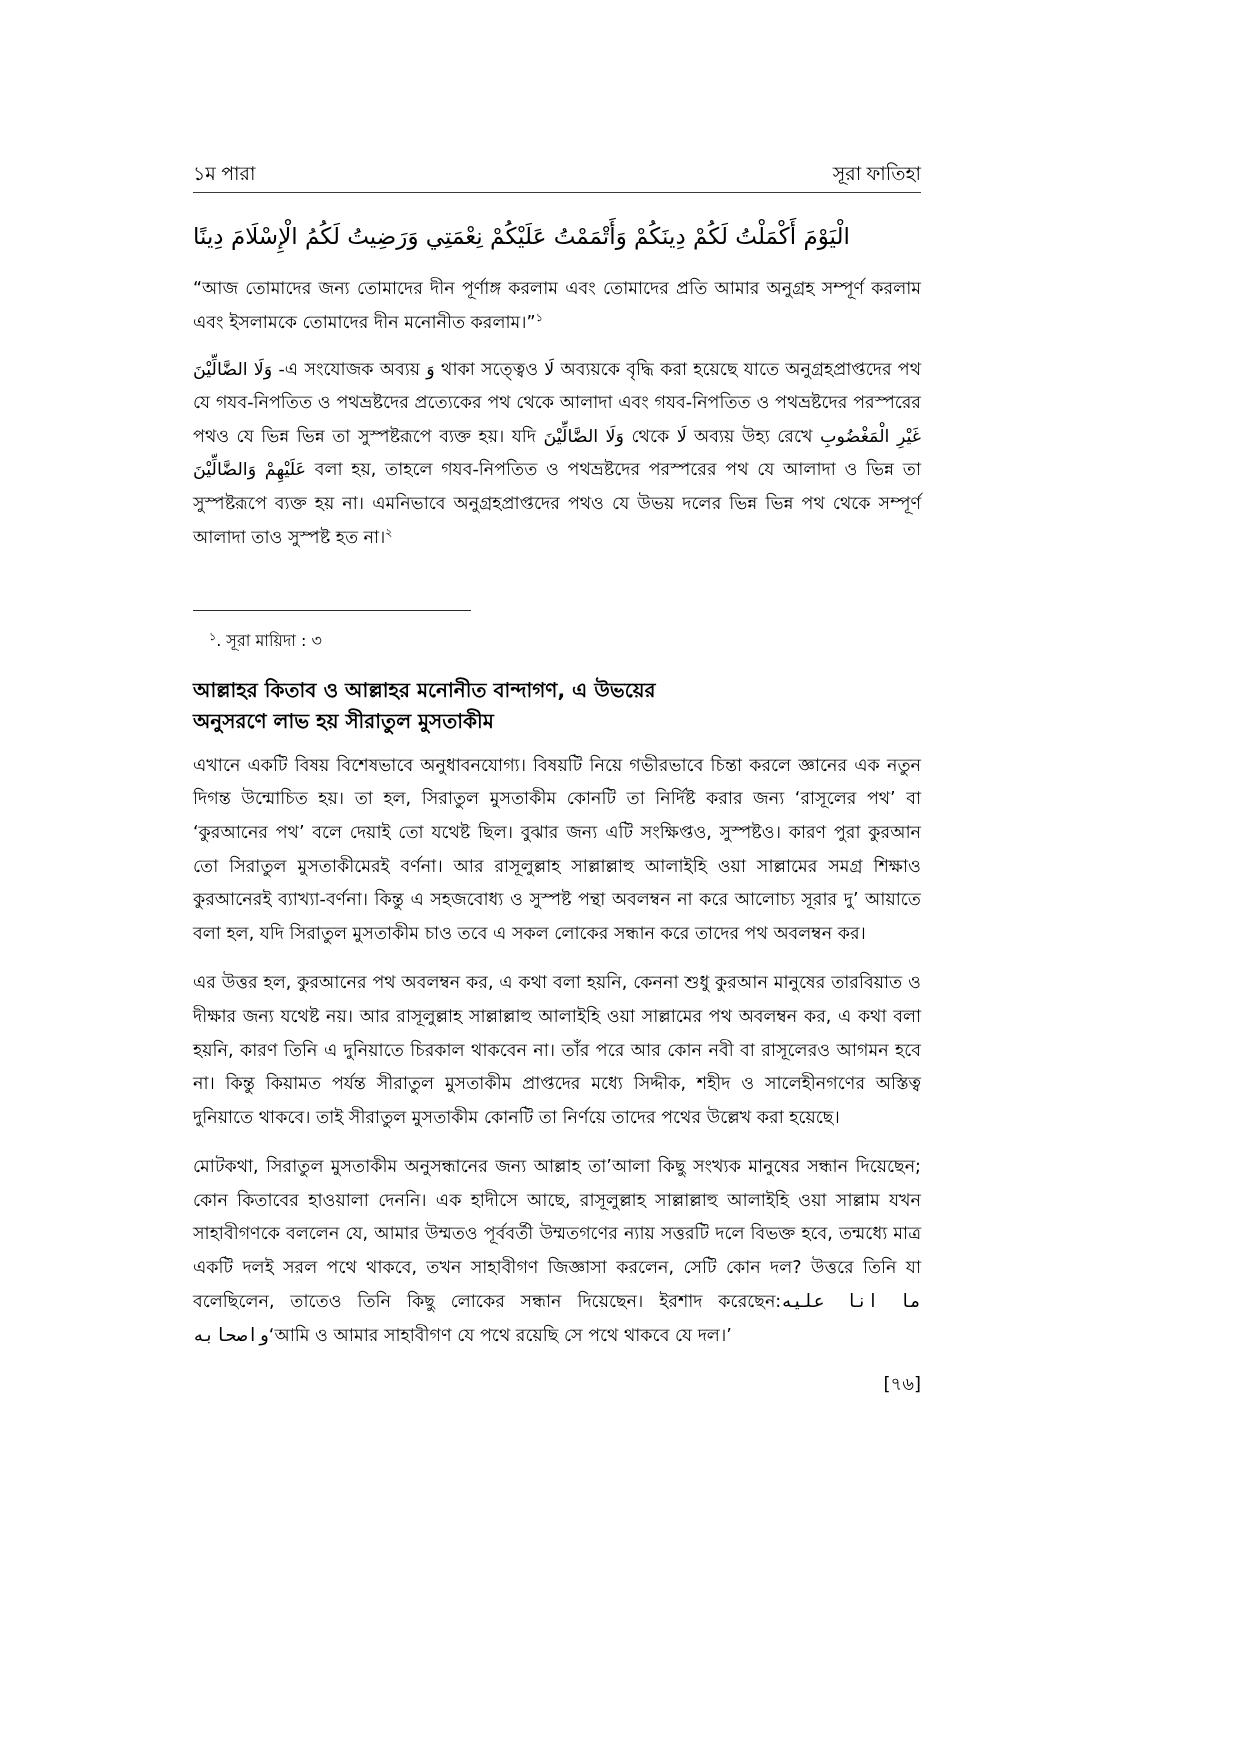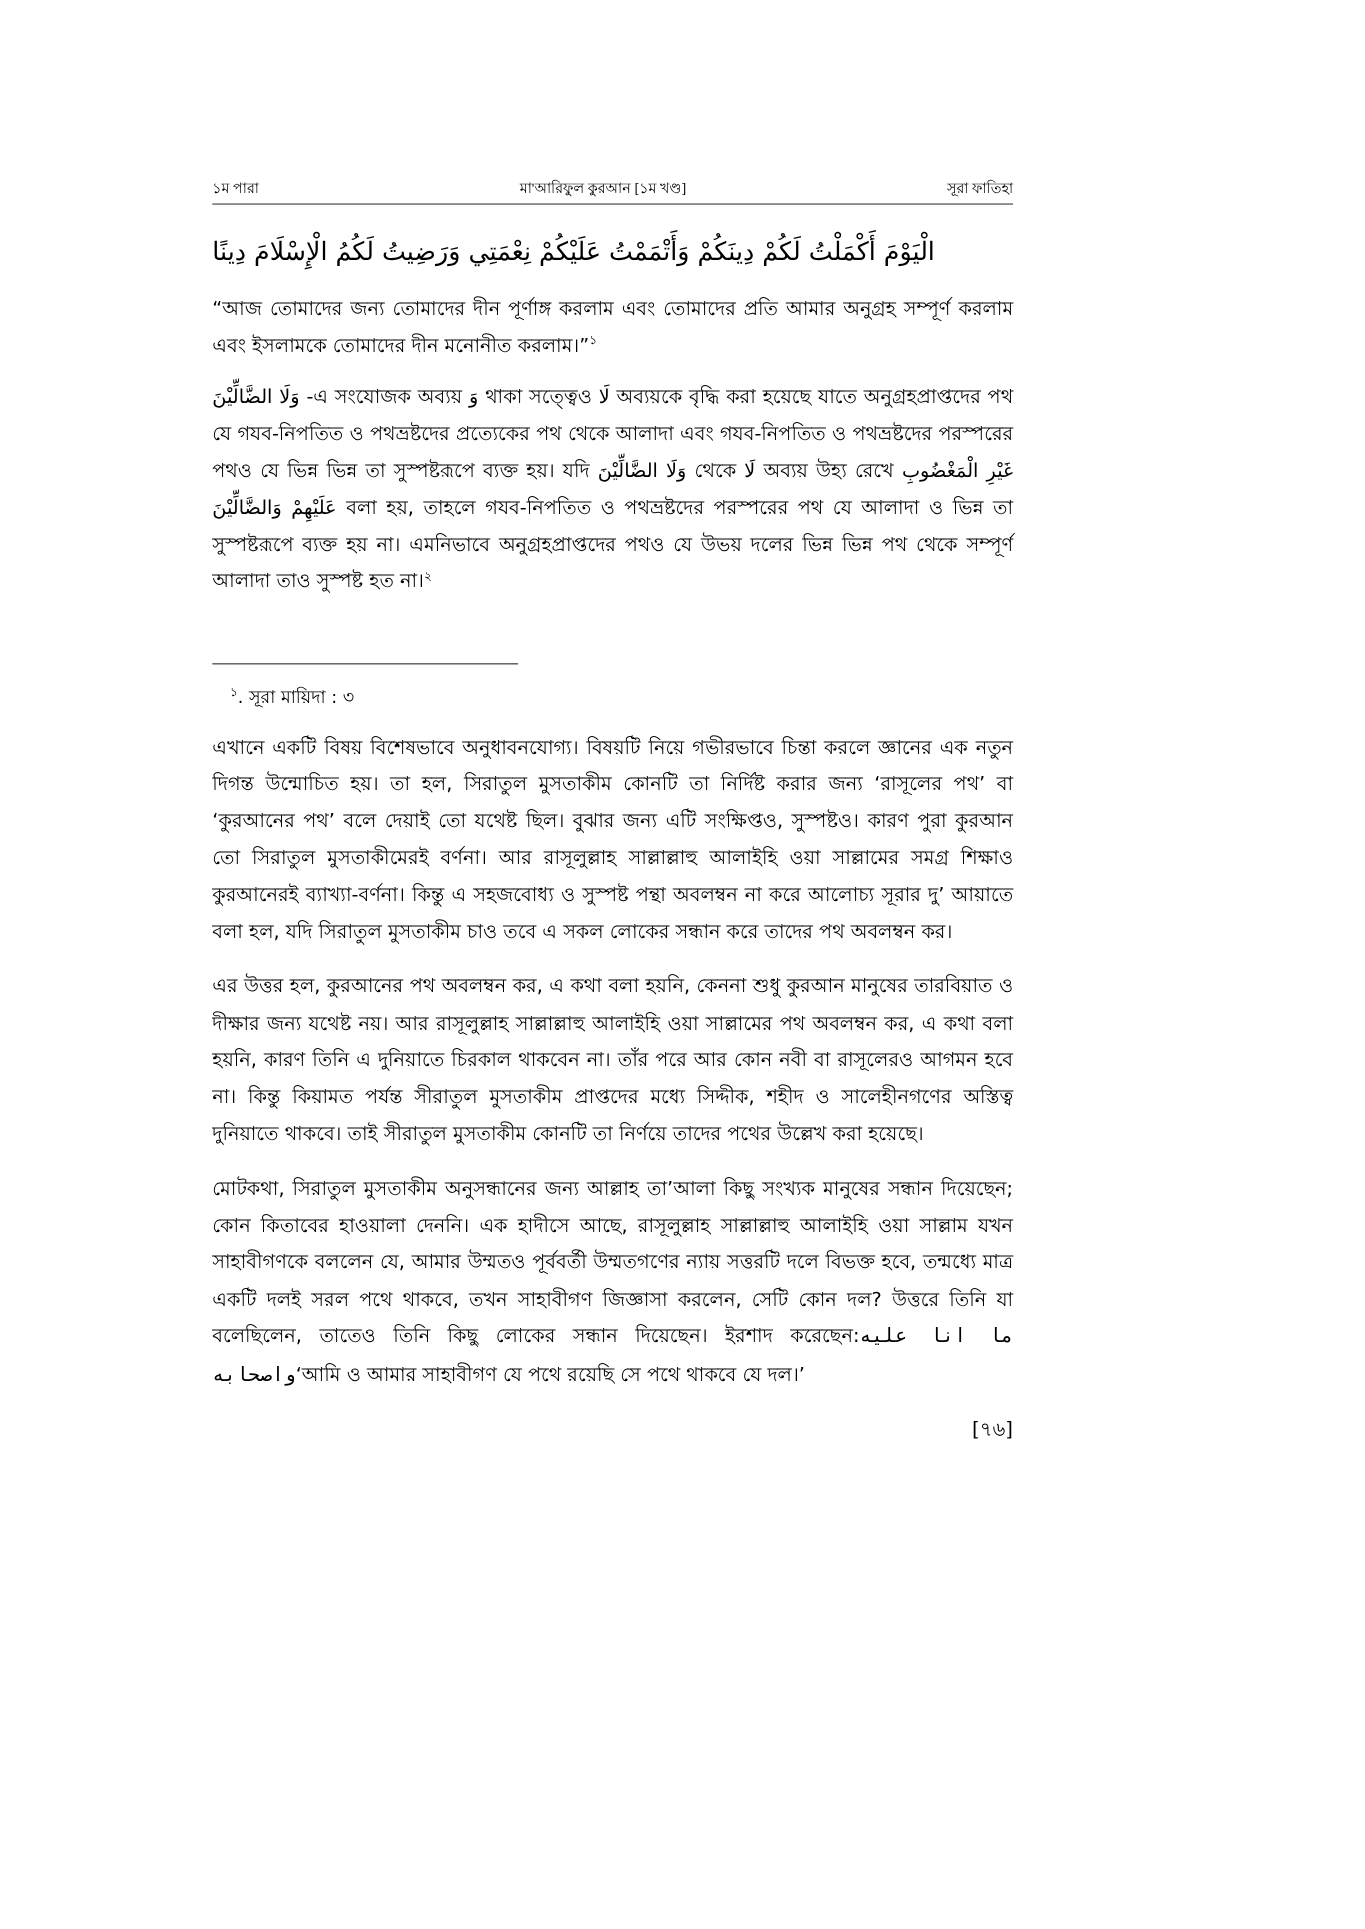--- a/index.html
+++ b/index.html
@@ -27,23 +27,23 @@
     left: 193px;
     top: 163px;
     width: 728px;
   }
 
   
   .runhead {
     display: flex;
     justify-content: space-between;
     align-items: flex-start;
-    font-size: 13px;
+    font-size: 19px;
     line-height: 1.2;
-    font-family: Liberation Serif, serif;
+    font-family: Liberation Sans, sans-serif;
     padding-bottom: 6px;
   }
   .runhead .rh-left  { flex: 0 0 auto; text-align: left; }
   .runhead .rh-mid   { flex: 1 1 auto; text-align: center; }
   .runhead .rh-right { flex: 0 0 auto; text-align: right; }
 
   .head-rule {
     border: 0;
     border-top: 1px solid #3a3a3a;
     margin: 0 0 0 0;
@@ -123,38 +123,41 @@
   }
 </style>
 </head>
 <body>
 
 <div class="page">
   <div class="content">
 
     <div class="runhead">
       <span class="rh-left">১ম পারা</span>
-      <span class="rh-mid">মা'আরিফুল কুরআন [১ম খণ্ড]</span>
       <span class="rh-right">সূরা ফাতিহা</span>
     </div>
     <hr class="head-rule">
 
     <div class="ayah">الْيَوْمَ أَكْمَلْتُ لَكُمْ دِينَكُمْ وَأَتْمَمْتُ عَلَيْكُمْ نِعْمَتِي وَرَضِيتُ لَكُمُ الْإِسْلَامَ دِينًا</div>
 
     <p class="bn tight"><span>“আজ তোমাদের জন্য তোমাদের দীন পূর্ণাঙ্গ করলাম এবং তোমাদের প্রতি আমার অনুগ্রহ সম্পূর্ণ করলাম এবং ইসলামকে তোমাদের দীন মনোনীত করলাম।”</span><sup class="fn">১</sup></p>
 
     <p class="bn"><span>وَلَا الضَّالِّيْنَ -এ সংযোজক অব্যয় وَ থাকা সত্ত্বেও لَا অব্যয়কে বৃদ্ধি করা হয়েছে যাতে অনুগ্রহপ্রাপ্তদের পথ যে গযব-নিপতিত ও পথভ্রষ্টদের প্রত্যেকের পথ থেকে আলাদা এবং গযব-নিপতিত ও পথভ্রষ্টদের পরস্পরের পথও যে ভিন্ন ভিন্ন তা সুস্পষ্টরূপে ব্যক্ত হয়। যদি وَلَا الضَّالِّيْنَ থেকে لَا অব্যয় উহ্য রেখে غَيْرِ الْمَغْضُوبِ عَلَيْهِمْ وَالضَّالِّيْنَ বলা হয়, তাহলে গযব-নিপতিত ও পথভ্রষ্টদের পরস্পরের পথ যে আলাদা ও ভিন্ন তা সুস্পষ্টরূপে ব্যক্ত হয় না। এমনিভাবে অনুগ্রহপ্রাপ্তদের পথও যে উভয় দলের ভিন্ন ভিন্ন পথ থেকে সম্পূর্ণ আলাদা তাও সুস্পষ্ট হত না।</span><sup class="fn">২</sup></p>
 
     <div class="fn-gap"></div>
 
     <hr class="fn-rule">
     <div class="footnotes">
       <p class="fnote"><span class="fnum">১</span><span>. সূরা মায়িদা : ৩</span></p>
     </div>
 
+    <div class="sec-heading">
+      <div>আল্লাহর কিতাব ও আল্লাহর মনোনীত বান্দাগণ, এ উভয়ের</div>
+      <div>অনুসরণে লাভ হয় সীরাতুল মুসতাকীম</div>
+    </div>
 
     <p class="bn">এখানে একটি বিষয় বিশেষভাবে অনুধাবনযোগ্য। বিষয়টি নিয়ে গভীরভাবে চিন্তা করলে জ্ঞানের এক নতুন দিগন্ত উন্মোচিত হয়। তা হল, সিরাতুল মুসতাকীম কোনটি তা নির্দিষ্ট করার জন্য ‘রাসূলের পথ’ বা ‘কুরআনের পথ’ বলে দেয়াই তো যথেষ্ট ছিল। বুঝার জন্য এটি সংক্ষিপ্তও, সুস্পষ্টও। কারণ পুরা কুরআন তো সিরাতুল মুসতাকীমেরই বর্ণনা। আর রাসূলুল্লাহ সাল্লাল্লাহু আলাইহি ওয়া সাল্লামের সমগ্র শিক্ষাও কুরআনেরই ব্যাখ্যা-বর্ণনা। কিন্তু এ সহজবোধ্য ও সুস্পষ্ট পন্থা অবলম্বন না করে আলোচ্য সূরার দু’ আয়াতে বলা হল, যদি সিরাতুল মুসতাকীম চাও তবে এ সকল লোকের সন্ধান করে তাদের পথ অবলম্বন কর।</p>
     <p class="bn">এর উত্তর হল, কুরআনের পথ অবলম্বন কর, এ কথা বলা হয়নি, কেননা শুধু কুরআন মানুষের তারবিয়াত ও দীক্ষার জন্য যথেষ্ট নয়। আর রাসূলুল্লাহ সাল্লাল্লাহু আলাইহি ওয়া সাল্লামের পথ অবলম্বন কর, এ কথা বলা হয়নি, কারণ তিনি এ দুনিয়াতে চিরকাল থাকবেন না। তাঁর পরে আর কোন নবী বা রাসূলেরও আগমন হবে না। কিন্তু কিয়ামত পর্যন্ত সীরাতুল মুসতাকীম প্রাপ্তদের মধ্যে সিদ্দীক, শহীদ ও সালেহীনগণের অস্তিত্ব দুনিয়াতে থাকবে। তাই সীরাতুল মুসতাকীম কোনটি তা নির্ণয়ে তাদের পথের উল্লেখ করা হয়েছে।</p>
     <p class="bn"><span>মোটকথা, সিরাতুল মুসতাকীম অনুসন্ধানের জন্য আল্লাহ তা’আলা কিছু সংখ্যক মানুষের সন্ধান দিয়েছেন; কোন কিতাবের হাওয়ালা দেননি। এক হাদীসে আছে, রাসূলুল্লাহ সাল্লাল্লাহু আলাইহি ওয়া সাল্লাম যখন সাহাবীগণকে বললেন যে, আমার উম্মতও পূর্ববর্তী উম্মতগণের ন্যায় সত্তরটি দলে বিভক্ত হবে, তন্মধ্যে মাত্র একটি দলই সরল পথে থাকবে, তখন সাহাবীগণ জিজ্ঞাসা করলেন, সেটি কোন দল? উত্তরে তিনি যা বলেছিলেন, তাতেও তিনি কিছু লোকের সন্ধান দিয়েছেন। ইরশাদ করেছেন:</span><span class="ar-inline">ما انا عليه واصحابه</span><span>‘আমি ও আমার সাহাবীগণ যে পথে রয়েছি সে পথে থাকবে যে দল।’</span></p>
 
     <div class="pagenum">[৭৬]</div>
 
   </div>
 </div>
 

